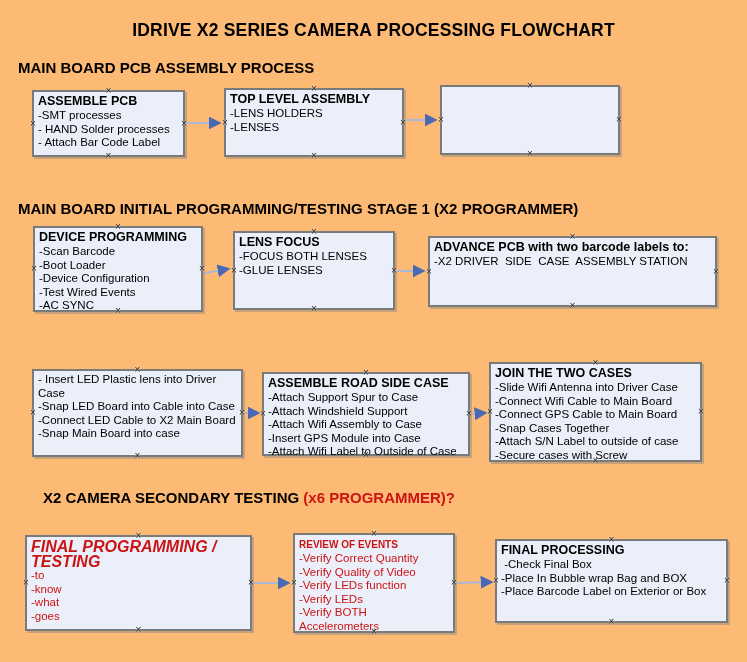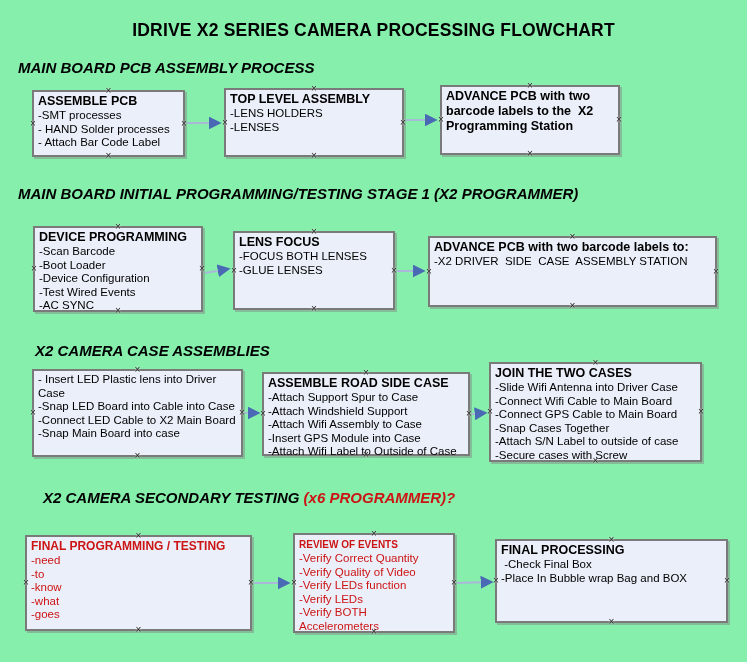--- a/index.html
+++ b/index.html
@@ -1,25 +1,25 @@
 <!DOCTYPE html>
 <html><head>
 <meta charset="utf-8">
 <style>
   html,body{margin:0;padding:0;background:#fff;}
   #canvas{
-    position:relative;width:747px;height:662px;background:#86efac;
+    position:relative;width:747px;height:662px;background:#fdba74;
     font-family:"Liberation Sans", sans-serif;color:#000;overflow:hidden;
   }
   .main-title{
     position:absolute;left:0;top:20px;width:747px;text-align:center;
     font-size:17.5px;font-weight:bold;letter-spacing:0.2px;
   }
   .sect{
-    position:absolute;font-size:15px;font-weight:bold;white-space:nowrap;font-style:italic;
+    position:absolute;font-size:15px;font-weight:bold;white-space:nowrap;
   }
   .redtxt{color:#cc1414;}
   .flowbox{
     position:absolute;background:#ebeff9;border:2px solid #7a7a7a;
     box-sizing:border-box;padding:2px 4px 2px 4px;
     box-shadow:2px 2px 0 rgba(130,130,130,0.45);
   }
   .flowbox.red .bt,.flowbox.red .bi{color:#cc1414;}
   .bt{font-size:12.5px;font-weight:bold;line-height:15px;white-space:pre-wrap;}
   .bi{font-size:11.5px;line-height:13.5px;white-space:pre-wrap;}
@@ -61,29 +61,28 @@
     <div>
         <div class="bi">-LENS HOLDERS</div>
         <div class="bi">-LENSES</div>
       </div>
   <span class="handle h-top">×</span>
       <span class="handle h-right">×</span>
       <span class="handle h-bottom">×</span>
       <span class="handle h-left">×</span>
     </div>
   <div class="flowbox" style="left:440px;top:85px;width:180px;height:70px;">
-    <div class="bt">ADVANCE PCB with two barcode labels to the  X2 Programming Station</div>
     <div></div>
   <span class="handle h-top">×</span>
       <span class="handle h-right">×</span>
       <span class="handle h-bottom">×</span>
       <span class="handle h-left">×</span>
     </div>
 
-  <div class="sect" style="left:18px;top:185px;">MAIN BOARD INITIAL PROGRAMMING/TESTING STAGE 1 (X2 PROGRAMMER)</div>
+  <div class="sect" style="left:18px;top:200px;">MAIN BOARD INITIAL PROGRAMMING/TESTING STAGE 1 (X2 PROGRAMMER)</div>
 
   <div class="flowbox" style="left:33px;top:226px;width:170px;height:86px;">
     <div class="bt">DEVICE PROGRAMMING</div>
     <div>
         <div class="bi">-Scan Barcode</div>
         <div class="bi">-Boot Loader</div>
         <div class="bi">-Device Configuration</div>
         <div class="bi">-Test Wired Events</div>
         <div class="bi">-AC SYNC</div>
       </div>
@@ -107,21 +106,20 @@
     <div class="bt">ADVANCE PCB with two barcode labels to:</div>
     <div>
         <div class="bi">-X2 DRIVER  SIDE  CASE  ASSEMBLY STATION</div>
       </div>
   <span class="handle h-top">×</span>
       <span class="handle h-right">×</span>
       <span class="handle h-bottom">×</span>
       <span class="handle h-left">×</span>
     </div>
 
-  <div class="sect" style="left:35px;top:342px;">X2 CAMERA CASE ASSEMBLIES</div>
 
   <div class="flowbox" style="left:32px;top:369px;width:211px;height:88px;">
     <div>
         <div class="bi">- Insert LED Plastic lens into Driver Case</div>
         <div class="bi">-Snap LED Board into Cable into Case</div>
         <div class="bi">-Connect LED Cable to X2 Main Board</div>
         <div class="bi">-Snap Main Board into case</div>
       </div>
   <span class="handle h-top">×</span>
       <span class="handle h-right">×</span>
@@ -156,23 +154,22 @@
       <span class="handle h-right">×</span>
       <span class="handle h-bottom">×</span>
       <span class="handle h-left">×</span>
     </div>
 
   <div class="sect" style="left:43px;top:489px;">
     <span>X2 CAMERA SECONDARY TESTING  </span><span class="redtxt">(x6 PROGRAMMER)?</span>
   </div>
 
   <div class="flowbox red" style="left:25px;top:535px;width:227px;height:96px;">
-    <div class="bt" style="font-size:12px;">FINAL PROGRAMMING / TESTING</div>
-    <div>
-        <div class="bi">-need</div>
+    <div class="bt" style="font-size:16px;font-style:italic;">FINAL PROGRAMMING / TESTING</div>
+    <div>
         <div class="bi">-to</div>
         <div class="bi">-know</div>
         <div class="bi">-what</div>
         <div class="bi">-goes</div>
       </div>
   <span class="handle h-top">×</span>
       <span class="handle h-right">×</span>
       <span class="handle h-bottom">×</span>
       <span class="handle h-left">×</span>
     </div>
@@ -188,20 +185,21 @@
   <span class="handle h-top">×</span>
       <span class="handle h-right">×</span>
       <span class="handle h-bottom">×</span>
       <span class="handle h-left">×</span>
     </div>
   <div class="flowbox" style="left:495px;top:539px;width:233px;height:84px;">
     <div class="bt">FINAL PROCESSING</div>
     <div>
         <div class="bi"> -Check Final Box</div>
         <div class="bi">-Place In Bubble wrap Bag and BOX</div>
+        <div class="bi">-Place Barcode Label on Exterior or Box</div>
       </div>
   <span class="handle h-top">×</span>
       <span class="handle h-right">×</span>
       <span class="handle h-bottom">×</span>
       <span class="handle h-left">×</span>
     </div>
 
   <svg id="arrows" width="747" height="662">
     <defs>
       <marker id="ah" viewBox="0 0 10 10" refX="8" refY="5" markerWidth="6.5" markerHeight="6.5" orient="auto">

